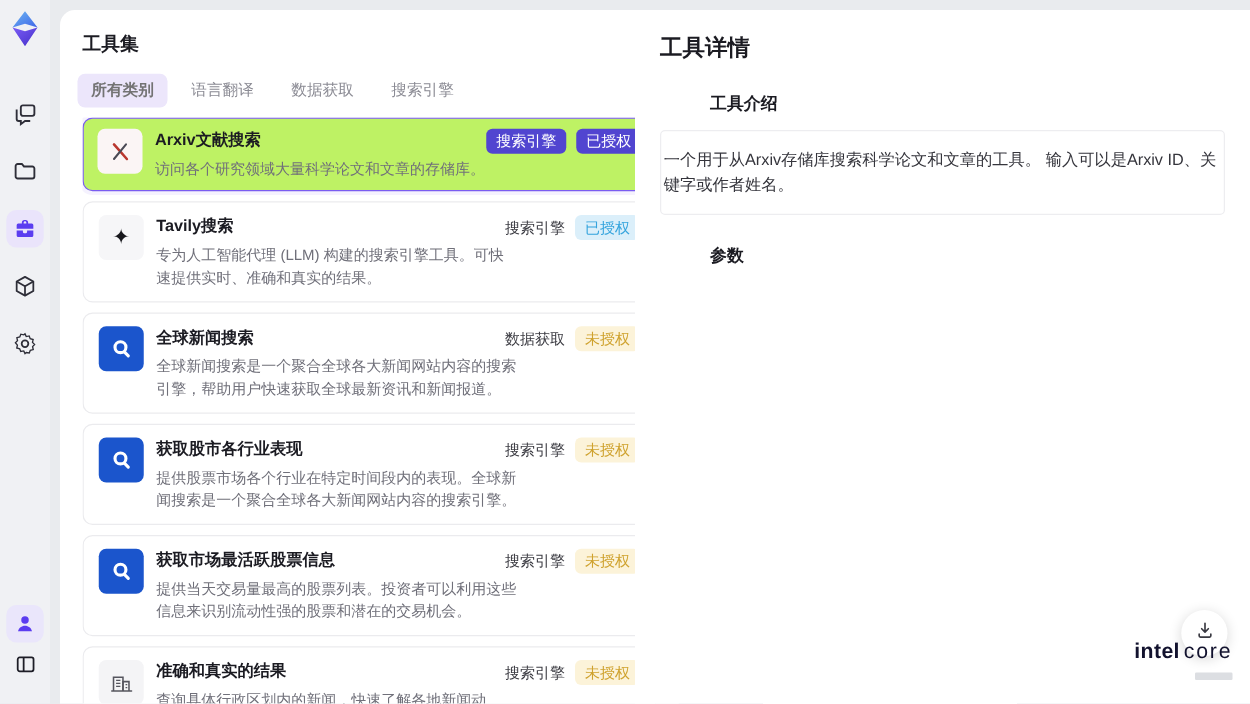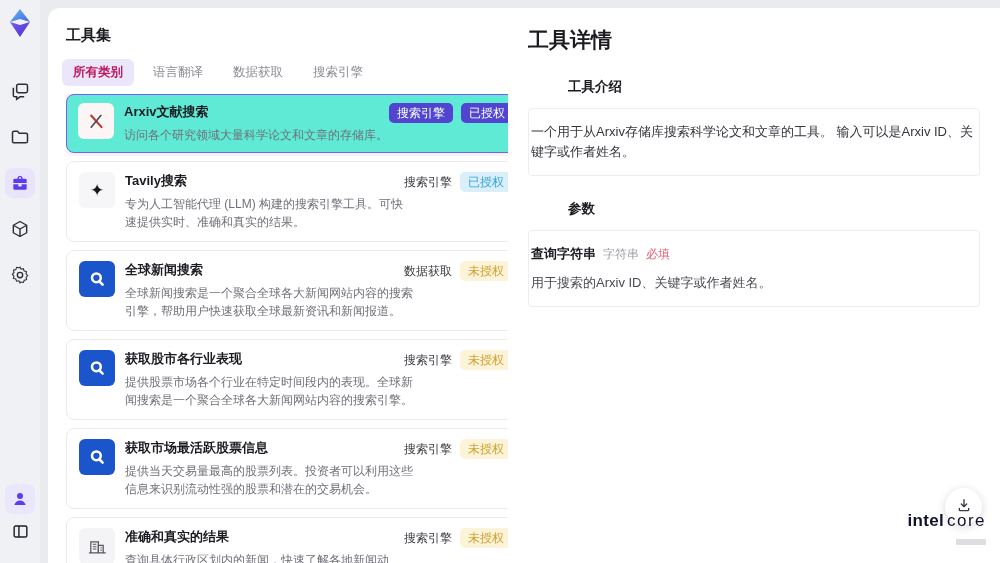--- a/index.html
+++ b/index.html
@@ -21,28 +21,28 @@
   .card-left { position:absolute; left:48px; top:8px; width:495px; height:555px;
                background:#fff; border-radius:12px 0 0 0; overflow:hidden; }
   .card-right { position:absolute; left:508px; top:8px; width:492px; height:555px;
                 background:#fff; border-radius:12px 0 0 0; overflow:hidden; }
 
   .page-title { font-size:15px; font-weight:bold; padding:18px 0 0 18px; }
 
   
   .tabs { display:flex; gap:8px; padding:14px 0 0 14px; align-items:center; }
   .tab { font-size:12.5px; color:#8b8b94; padding:5px 11px; border-radius:6px; cursor:pointer; white-space:nowrap; }
-  .tab.active { background:#ece6fb; color:#be185d; font-weight:bold; }
+  .tab.active { background:#ece6fb; color:#737373; font-weight:bold; }
 
   
   .tool-list { position:absolute; left:18px; right:18px; top:86px; bottom:0; overflow:hidden;
                display:flex; flex-direction:column; gap:8px; }
   .tool-item { display:flex; gap:10px; padding:10px 12px; border:1px solid #ebebee;
                border-radius:8px; background:#fff; cursor:pointer; flex:none; }
-  .tool-item.selected { border:1.5px solid #7a5cf0; background:#5eead4; padding:8px 11px;
+  .tool-item.selected { border:1.5px solid #7a5cf0; background:#bef264; padding:8px 11px;
                         box-shadow:0 0 0 3px rgba(122,92,240,.08); }
   .tool-icon { width:36px; height:36px; border-radius:6px; flex:none;
                display:flex; align-items:center; justify-content:center; }
   .tool-icon.arxiv { background:#fbf5f5; }
   .tool-icon.tavily { background:#f6f6f8; font-size:17px; color:#17171c; }
   .tool-icon.news { background:#1b55cc; }
   .tool-icon.building { background:#f4f4f6; }
   .tool-body { flex:1; min-width:0; }
   .tool-head { display:flex; align-items:flex-start; }
   .tool-name { font-size:13px; font-weight:bold; color:#1b1b22; line-height:18px; }
@@ -55,21 +55,21 @@
   .badge.yellow { background:#fcf3d9; color:#cfa22e; }
 
   
   .scrollbar { position:absolute; right:3px; top:88px; bottom:8px; width:10px; }
   .sb-arrow { position:absolute; left:0; width:10px; text-align:center; font-size:7px; color:#9a9aa0; cursor:pointer; }
   .sb-arrow.up { top:0; } .sb-arrow.down { bottom:0; }
   .sb-thumb { position:absolute; left:2px; top:14px; width:6px; height:104px; border-radius:3px; background:#c6c7ca; cursor:grab; }
 
   
   .detail { padding:18px 20px; }
-  .detail-title { font-size:21px; font-weight:bold; }
+  .detail-title { font-size:18px; font-weight:bold; }
   .section-h { font-size:13.5px; font-weight:bold; margin-top:24px;margin-left:40px; }
   .detail-box { margin-top:12px; border:1px solid #ededf0; border-radius:4px; padding:13px 2px;
                 font-size:13px; color:#35353c; line-height:20px; }
   .param-line { display:flex; align-items:baseline; gap:7px; }
   .param-name { font-size:13px; font-weight:bold; color:#1b1b22; }
   .param-type { font-size:12px; color:#9a9aa2; }
   .param-req { font-size:12px; color:#e85d75; }
   .param-desc { font-size:13px; color:#4a4a52; margin-top:9px; }
 
   
@@ -303,28 +303,20 @@
 <div class="card-right">
   <div class="detail">
     <div class="detail-title">工具详情</div>
 
     <div class="section-h">工具介绍</div>
     <div class="detail-box">
       <span>一个用于从Arxiv存储库搜索科学论文和文章的工具。 输入可以是Arxiv ID、关键字或作者姓名。</span>
     </div>
 
     <div class="section-h">参数</div>
-    <div class="detail-box">
-      <div class="param-line">
-        <span class="param-name">查询字符串</span>
-        <span class="param-type">字符串</span>
-        <span class="param-req">必填</span>
-      </div>
-      <div class="param-desc">用于搜索的Arxiv ID、关键字或作者姓名。</div>
-    </div>
   </div>
 </div>
 
 <div class="fab">
   <span>
     <svg width="16" height="16" viewBox="0 0 24 24" fill="none" stroke="#3a3a42" stroke-width="2" stroke-linecap="round" stroke-linejoin="round">
       <path d="M12 4v10M8 10.5l4 4 4-4"></path>
       <path d="M5 17v2a1.5 1.5 0 0 0 1.5 1.5h11A1.5 1.5 0 0 0 19 19v-2"></path>
     </svg>
   </span>

